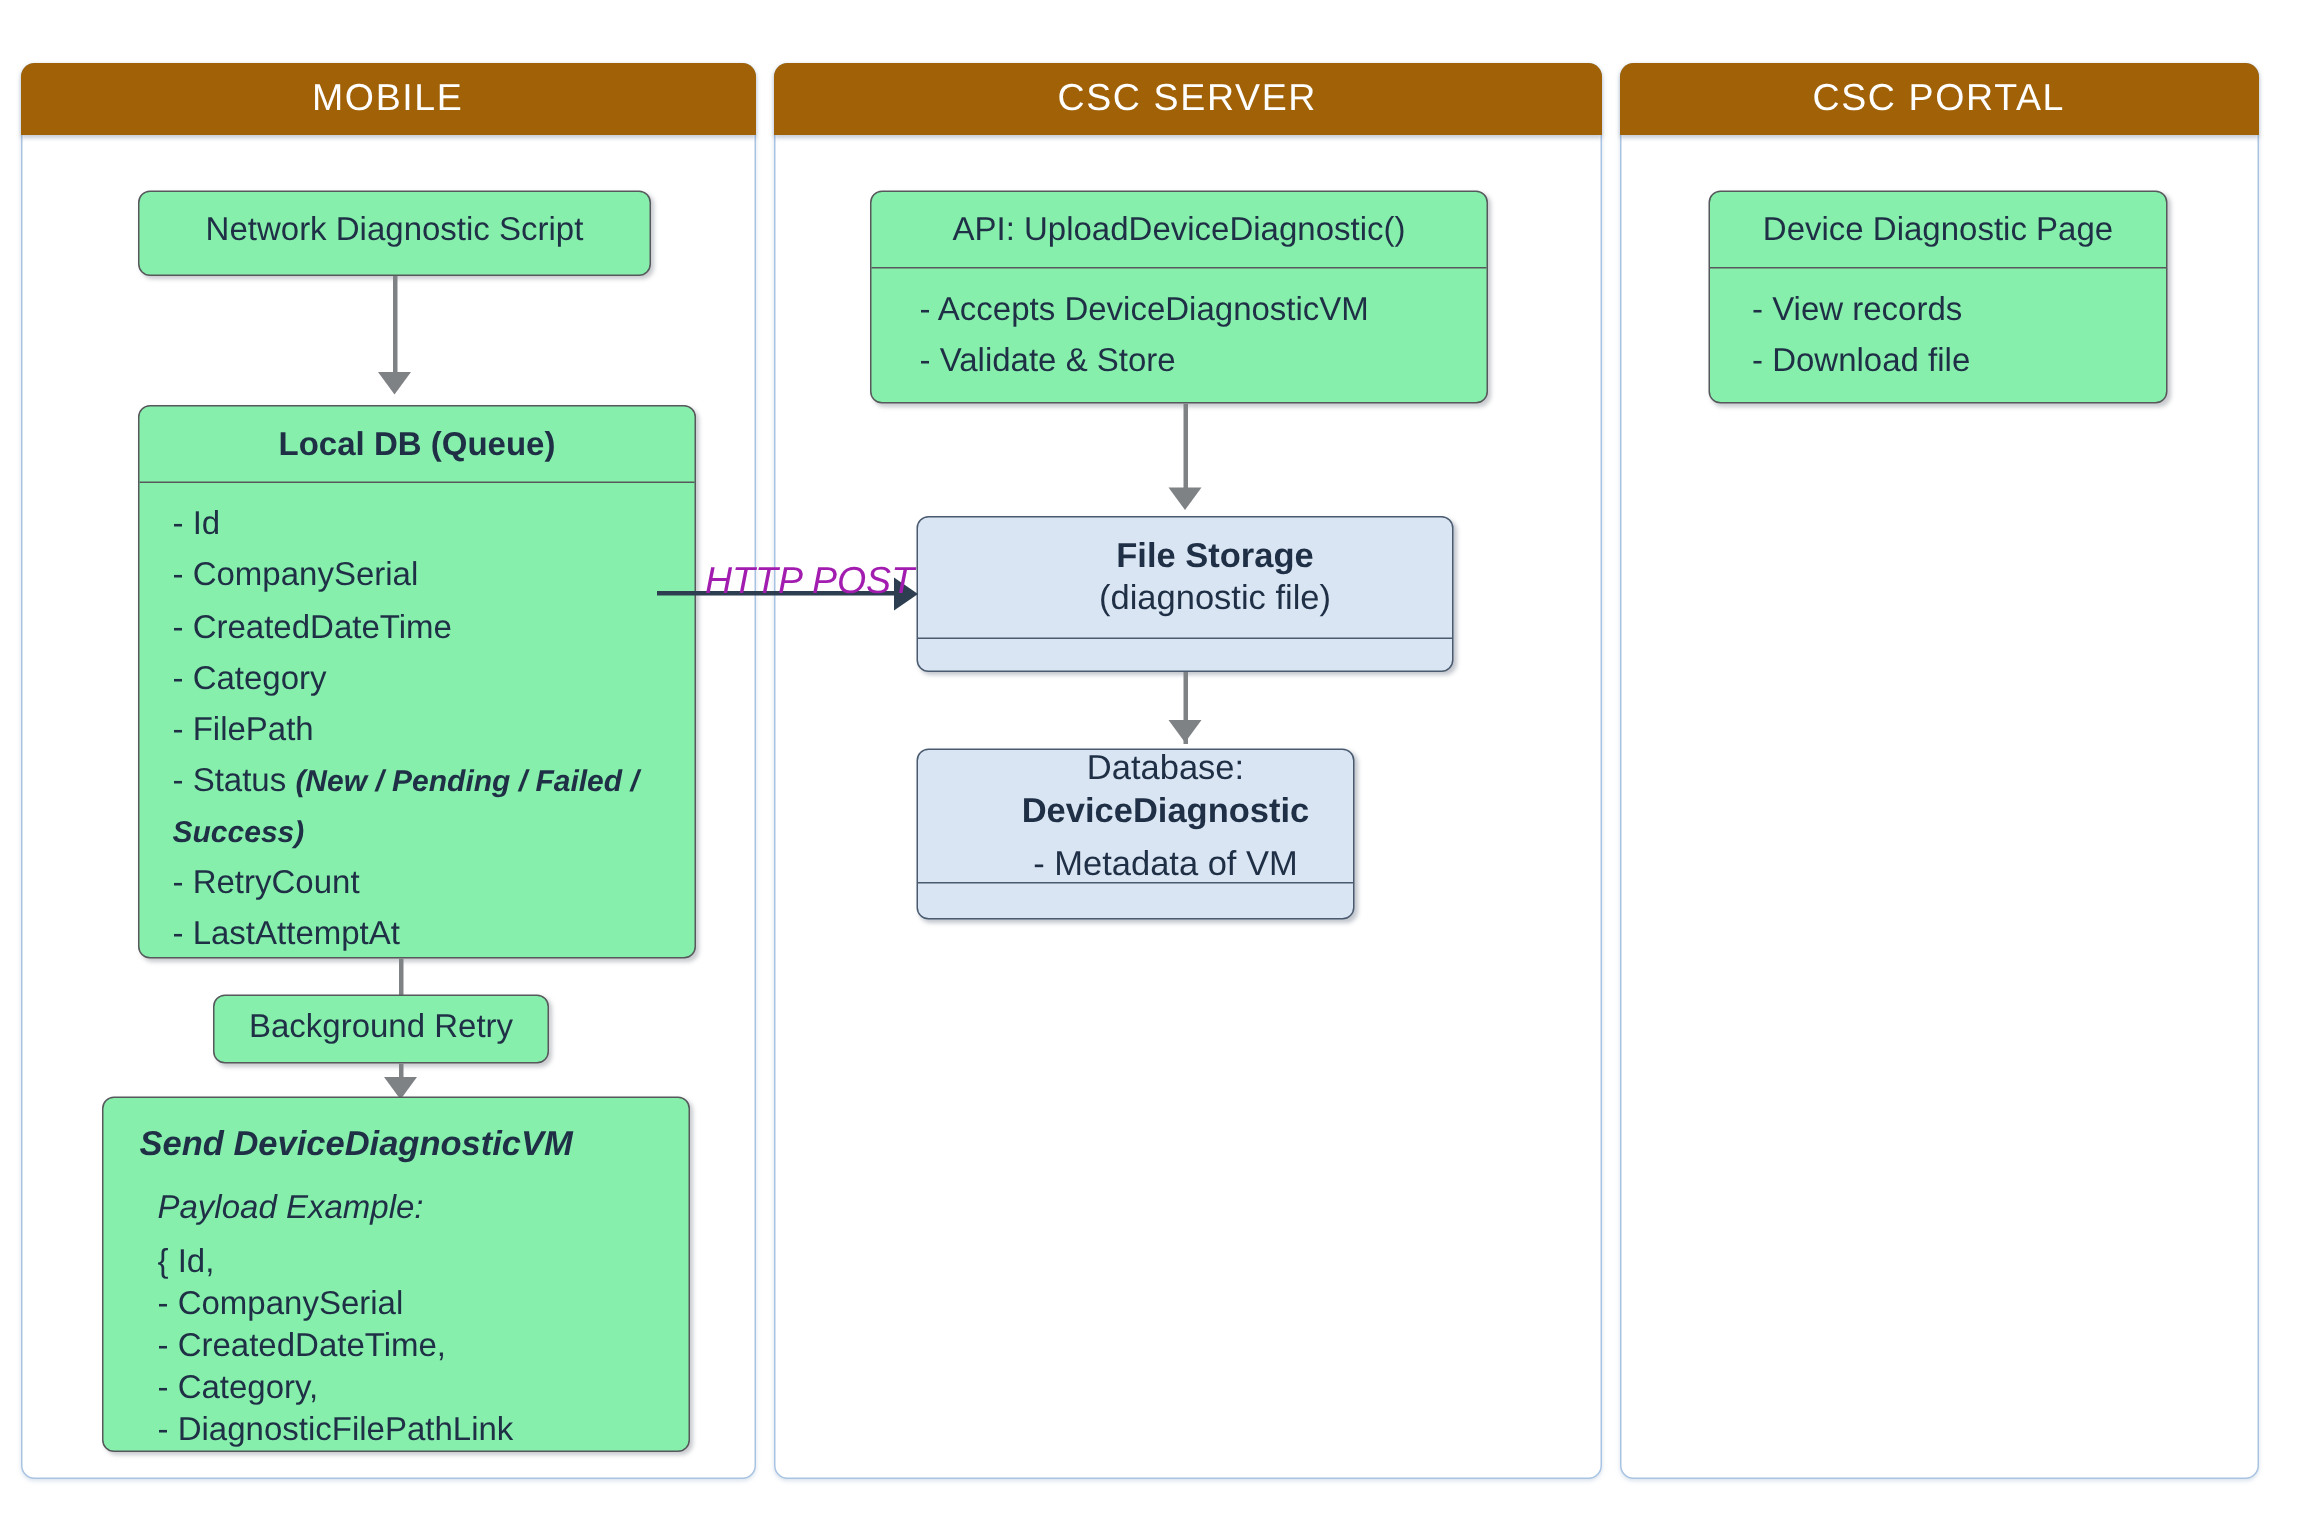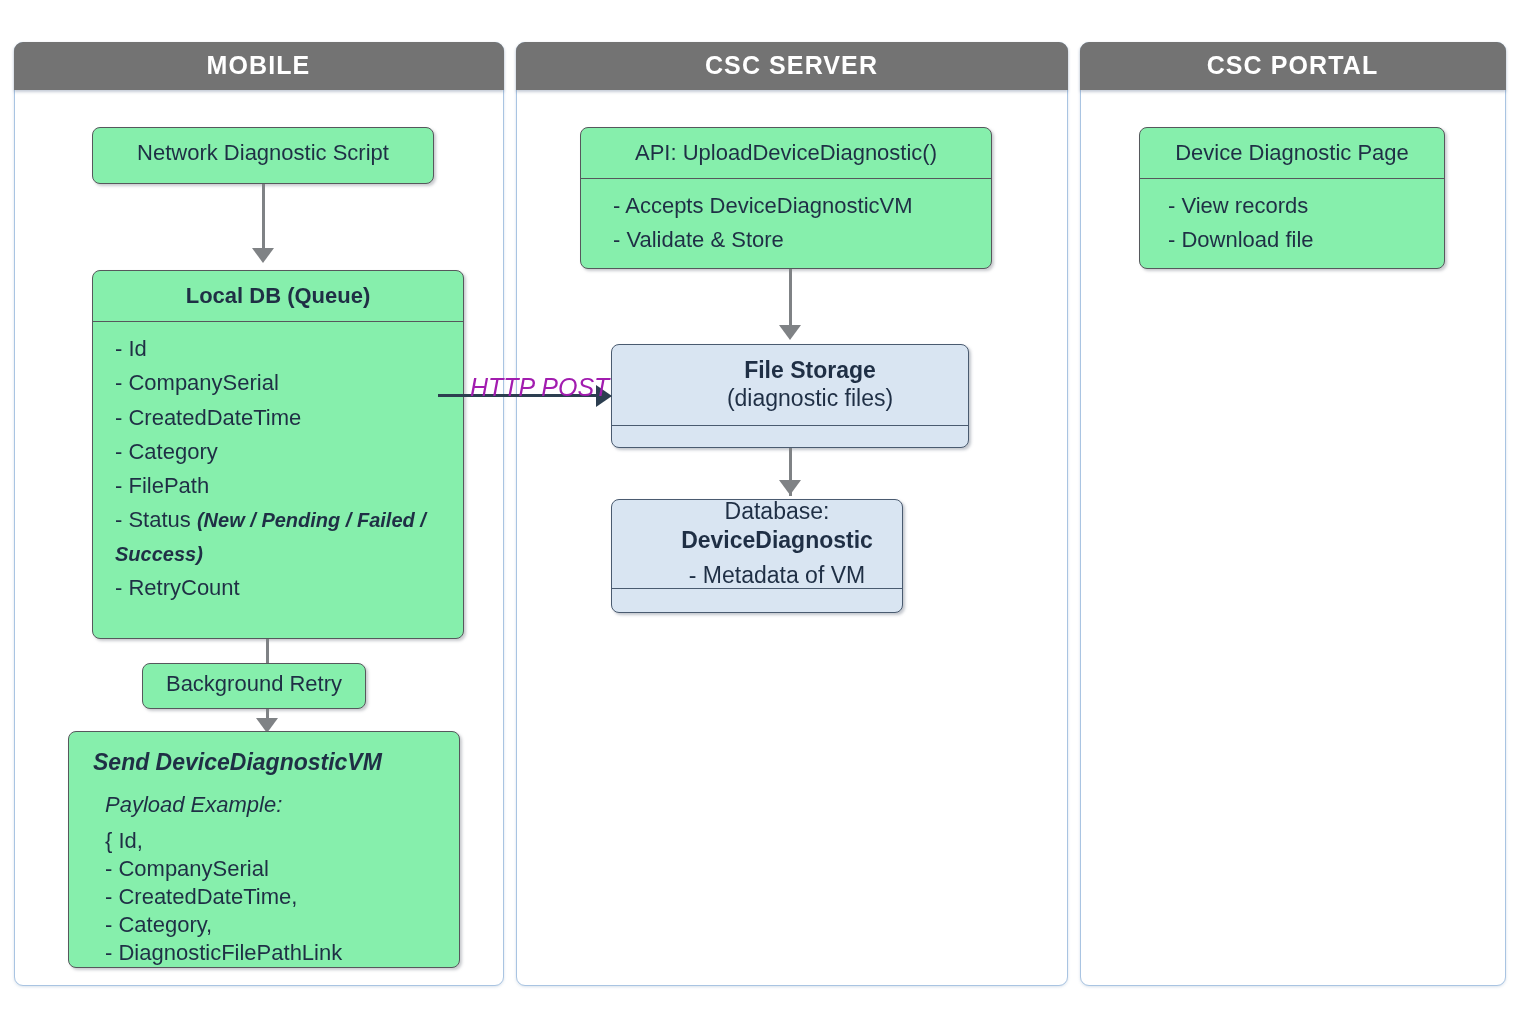--- a/index.html
+++ b/index.html
@@ -29,27 +29,27 @@
     background: #ffffff;
     box-sizing: border-box;
     box-shadow: 0 1px 3px rgba(120,150,185,0.28);
   }
   .panel-header {
     position: absolute;
     left: -1.5px;
     top: -1.5px;
     height: 48px;
     border-radius: 9px 9px 0 0;
-    background: #737373;
+    background: #a16207;
     color: #ffffff;
     display: flex;
     align-items: center;
     justify-content: center;
     font-size: 25px;
-    font-weight: bold;
+    font-weight: normal;
     letter-spacing: 1.1px;
     box-sizing: border-box;
     box-shadow: 0 2px 3px rgba(90,110,140,0.35);
   }
 
   
   .node {
     position: absolute;
     box-sizing: border-box;
     background: #86efac;
@@ -161,20 +161,21 @@
     <div class="body">
       <div class="li">- Id</div>
       <div class="li">- CompanySerial</div>
       <div class="li">- CreatedDateTime</div>
       <div class="li">- Category</div>
       <div class="li">- FilePath</div>
       <div style="text-indent:0; padding-left:0;">
         <span>- Status </span><span class="bold-ital" style="font-size:20px;">(New / Pending / Failed / Success)</span>
       </div>
       <div class="li">- RetryCount</div>
+      <div class="li">- LastAttemptAt</div>
     </div>
   </div>
 
   <div class="vline" style="left:266px; top:639px; width:2.5px; height:25px;"></div>
 
   <div class="node" style="left:142px; top:663px; width:224px; height:46px;">
     <div class="title" style="padding:7px 10px;">Background Retry</div>
   </div>
 
   <div class="vline" style="left:266px; top:709px; width:2.5px; height:14px;"></div>
@@ -205,21 +206,21 @@
       <div class="li">- Validate &amp; Store</div>
     </div>
   </div>
 
   <div class="vline" style="left:789px; top:269px; width:2.5px; height:62px;"></div>
   <div class="arrow-down" style="left:779px; top:325px;"></div>
 
   <div class="dbnode" style="left:611px; top:344px; width:358px; height:104px;">
     <div class="db-main" style="height:80px;">
       <div class="db-line-1">File Storage</div>
-      <div class="db-line-2">(diagnostic files)</div>
+      <div class="db-line-2">(diagnostic file)</div>
     </div>
     <div class="db-foot" style="height:24px;"></div>
   </div>
 
   <div class="vline" style="left:789px; top:448px; width:2.5px; height:48px;"></div>
   <div class="arrow-down" style="left:779px; top:480px;"></div>
 
   <div class="dbnode" style="left:611px; top:499px; width:292px; height:114px;">
     <div class="db-main" style="height:88px;">
       <div class="db-line-1">

